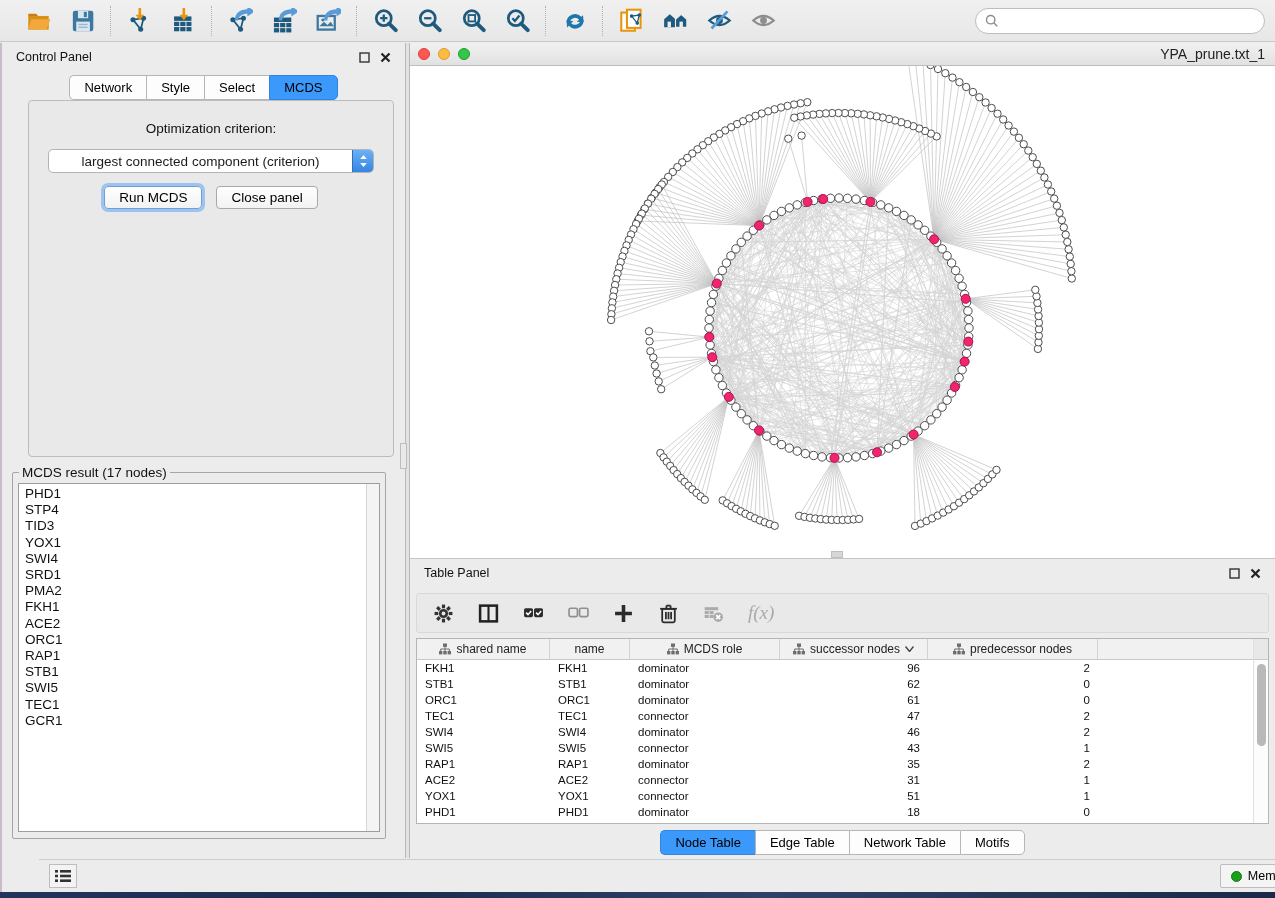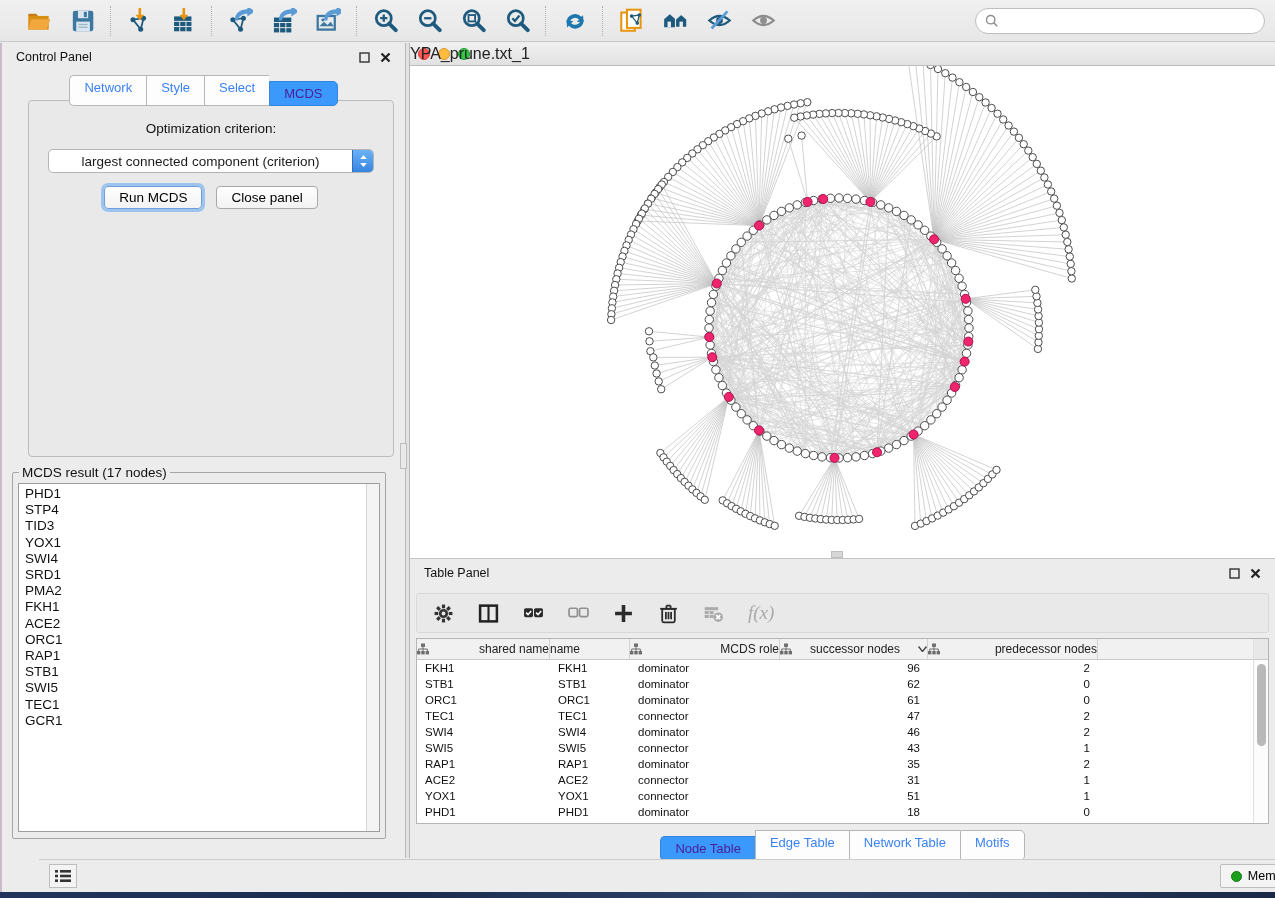--- a/index.html
+++ b/index.html
@@ -19,24 +19,24 @@
     border-radius:13px; background:#fff; display:flex; align-items:center; padding:0 9px; gap:5px; }
   #tb-search input { border:none; outline:none; flex:1; font-size:12px; background:transparent; }
 
   
   #control-panel { position:absolute; left:2px; top:43px; width:403px; height:815px; background:#ececec; }
   .panel-head { height:28px; display:flex; align-items:center; padding:0 14px; }
   .panel-head .ttl { font-size:12.5px; color:#111; }
   .panel-head .winbtns { margin-left:auto; display:flex; gap:10px; align-items:center; }
   .cp-tabs { display:flex; justify-content:center; margin-top:4px; position:relative; z-index:2; }
   .seg-tab { padding:4px 14px; font-size:13px; background:#fdfdfd; border:1px solid #b6b6b6;
-    border-right:none; color:#3b82f6; cursor:pointer; }
+    border-right:none; color:#000000; cursor:pointer; }
   .seg-tab:first-child { border-radius:5px 0 0 5px; }
   .seg-tab:last-child { border-radius:0 5px 5px 0; border-right:1px solid #b6b6b6; }
-  .seg-tab.active { background:#3b99fc; border-color:#2f85e0; color:#4c1d95;margin-top:6px; }
+  .seg-tab.active { background:#3b99fc; border-color:#2f85e0; color:#000000; }
   .cp-content { position:absolute; left:26px; top:57px; width:366px; height:357px;
     background:#e9e9e9; border:1px solid #bcbcbc; border-radius:4px; padding-top:20px; }
   .opt-label { text-align:center; font-size:13.5px; color:#111; }
   .dropdown { margin:13px auto 0; width:326px; height:24px; background:#fff; border:1px solid #b4b4b4;
     border-radius:5px; display:flex; align-items:center; cursor:pointer; overflow:hidden; }
   .dropdown .val { flex:1; text-align:center; font-size:13.5px; }
   .dropdown .stepper { width:21px; height:24px; background:linear-gradient(#6db3f8,#3583e0);
     border-left:1px solid #2f6fc2; display:flex; align-items:center; justify-content:center; }
   .btn-row { display:flex; justify-content:center; gap:14px; margin-top:13px; }
   .mac-btn { min-width:96px; height:23px; background:linear-gradient(#ffffff,#f2f2f2);
@@ -60,35 +60,35 @@
 
   
   #network-window { position:absolute; left:409px; top:43px; width:866px; height:515px;
     background:#fff; border-left:1px solid #b8b8b8; }
   .net-titlebar { height:23px; background:linear-gradient(#f1f1f1,#e1e1e1);
     border-bottom:1px solid #bdbdbd; display:flex; align-items:center; padding:0 8px; position:relative; }
   .tl { width:12px; height:12px; border-radius:50%; margin-right:8px; cursor:pointer; }
   .tl.red { background:#fc5753; border:1px solid #df3e3a; }
   .tl.yellow { background:#fdbc40; border:1px solid #de9b2d; }
   .tl.green { background:#33c748; border:1px solid #1f9a31; }
-  .net-title { position:absolute; left:0; right:10px; text-align:left; font-size:16px; color:#222; pointer-events:none; }
+  .net-title { position:absolute; left:0; right:10px; text-align:right; font-size:14px; color:#222; pointer-events:none; }
   #net-canvas { display:block; width:866px; height:491px; }
 
   
   #table-panel { position:absolute; left:409px; top:558px; width:866px; height:300px;
     background:#ececec; border-left:1px solid #b8b8b8; border-top:1px solid #c4c4c4; }
   #tp-toolbar { margin:6px 6px 0; height:40px; background:#e9e9e9; border:1px solid #d8d8d8;
     border-radius:3px; display:flex; align-items:center; gap:24px; padding:0 16px; }
   .tp-icon { background:none; border:none; cursor:pointer; display:flex; align-items:center; }
   .tp-icon.disabled { cursor:default; }
   .fx { font-family:"Liberation Serif", serif; font-style:italic; font-size:19px; color:#a9a9a9; }
   #tp-table { margin:5px 6px 0; height:186px; background:#fff; border:1px solid #b5b5b5;
     position:relative; overflow:hidden; }
   #tp-header { display:flex; height:21px; background:#f1f1f1; border-bottom:1px solid #c9c9c9; }
-  .th { display:flex; align-items:center; justify-content:space-between; gap:5px; font-size:12px; color:#222;
+  .th { display:flex; align-items:center; justify-content:center; gap:5px; font-size:12px; color:#222;
     border-right:1px solid #d2d2d2; cursor:pointer; }
   .tbl-row { display:flex; height:16px; align-items:center; font-size:11.5px; color:#111; cursor:default; }
   .td { padding:0 8px; white-space:nowrap; overflow:hidden; }
   .td.num { text-align:right; }
   #tp-vscroll { position:absolute; right:0; top:0; bottom:0; width:15px; background:#fcfcfc;
     border-left:1px solid #e0e0e0; }
   #tp-vscroll .corner { height:21px; background:#e8e8e8; border-bottom:1px solid #c9c9c9; }
   #tp-vscroll .thumb { margin:4px auto 0; width:9px; height:82px; background:#b9b9b9; border-radius:5px; }
   #tp-tabs { display:flex; justify-content:center; margin-top:6px; }
 

